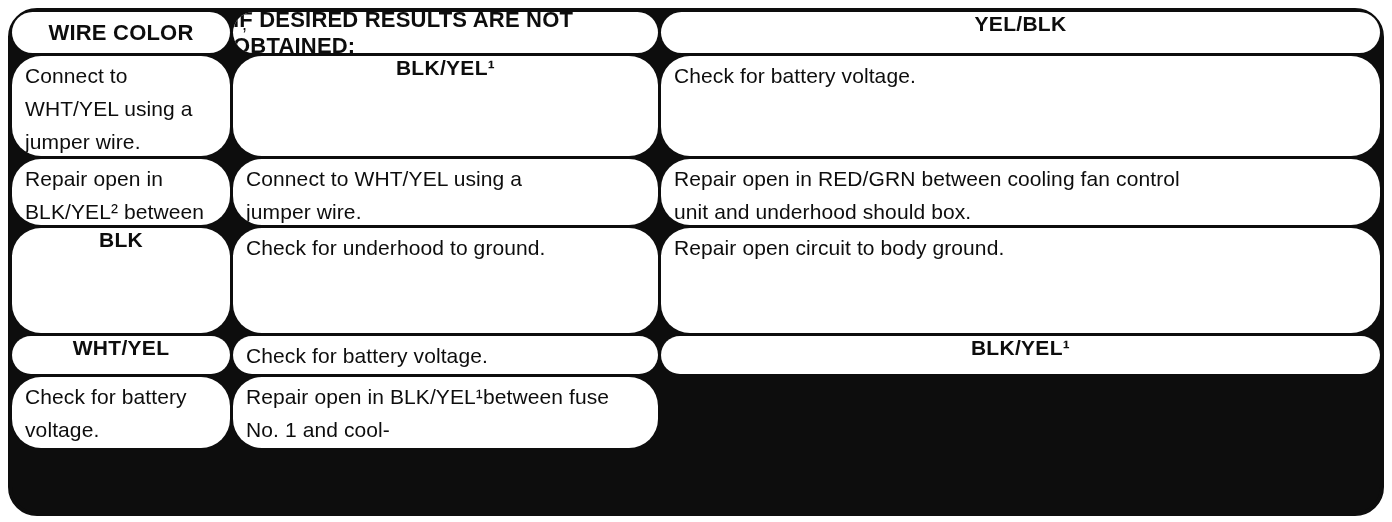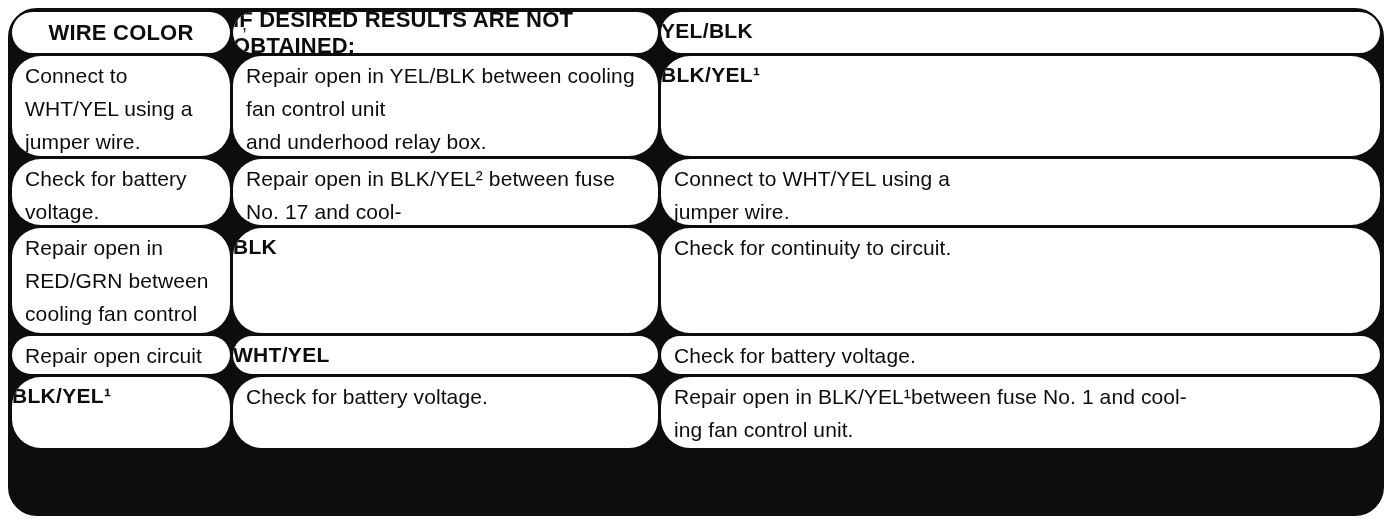--- a/index.html
+++ b/index.html
@@ -36,22 +36,21 @@
     align-items: center;
     justify-content: center;
     font-size: 22px;
     font-weight: bold;
     letter-spacing: 0.2px;
     position: relative;
   }
   .wire {
     font-size: 21px;
     font-weight: bold;
-    text-align: left;
-    padding-top: 7px;
+    text-align: center;
     letter-spacing: 0.3px;
   }
   .txt {
     font-size: 21px;
     line-height: 33px;
     padding: 3px 12px 3px 13px;
     white-space: pre-line;
     letter-spacing: 0.1px;
   }
   .stray {
@@ -74,36 +73,34 @@
     </div>
     <div class="cell hdr">
       <span class="stray">,</span>
       <span>IF DESIRED RESULTS ARE NOT OBTAINED:</span>
     </div>
 
     <div class="cell wire">YEL/BLK</div>
     <div class="cell txt">Connect to WHT/YEL using a
 jumper wire.
 Condenser fan should come on.</div>
-    <div class="cell txt">Repair open in YEL/BLK between cooling fan control unit
-and underhood relay box.</div>
 
     <div class="cell wire">BLK/YEL¹</div>
     <div class="cell txt">Check for battery voltage.</div>
     <div class="cell txt">Repair open in BLK/YEL² between fuse No. 17 and cool-
 ing fan control unit.</div>
 
     <div class="cell txt">Connect to WHT/YEL using a
 jumper wire.
 Radiator fan should come on.</div>
     <div class="cell txt">Repair open in RED/GRN between cooling fan control
 unit and underhood should box.</div>
 
     <div class="cell wire">BLK</div>
-    <div class="cell txt">Check for continuity to circuit.</div>
+    <div class="cell txt">Check for underhood to ground.</div>
     <div class="cell txt">Repair open circuit to body ground.</div>
 
     <div class="cell wire">WHT/YEL</div>
     <div class="cell txt">Check for battery voltage.</div>
 
     <div class="cell wire">BLK/YEL¹</div>
     <div class="cell txt">Check for battery voltage.</div>
     <div class="cell txt">Repair open in BLK/YEL¹between fuse No. 1 and cool-
 ing fan control unit.</div>
 

